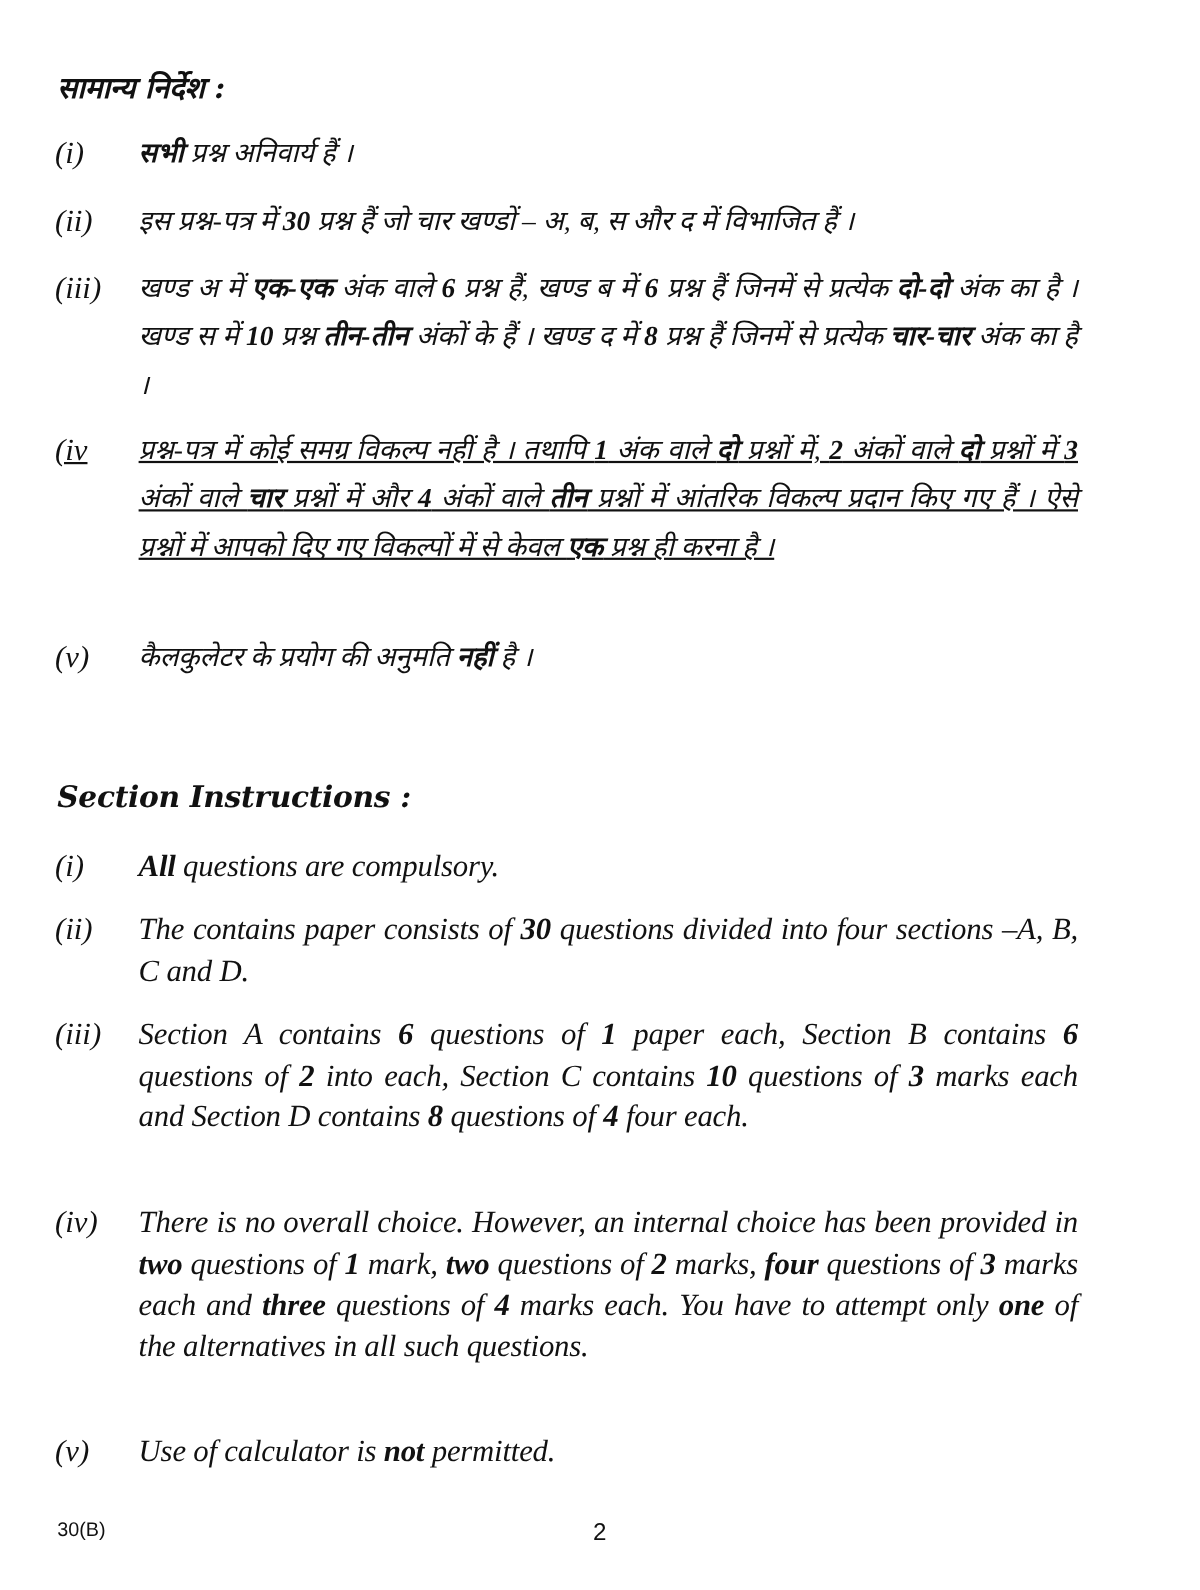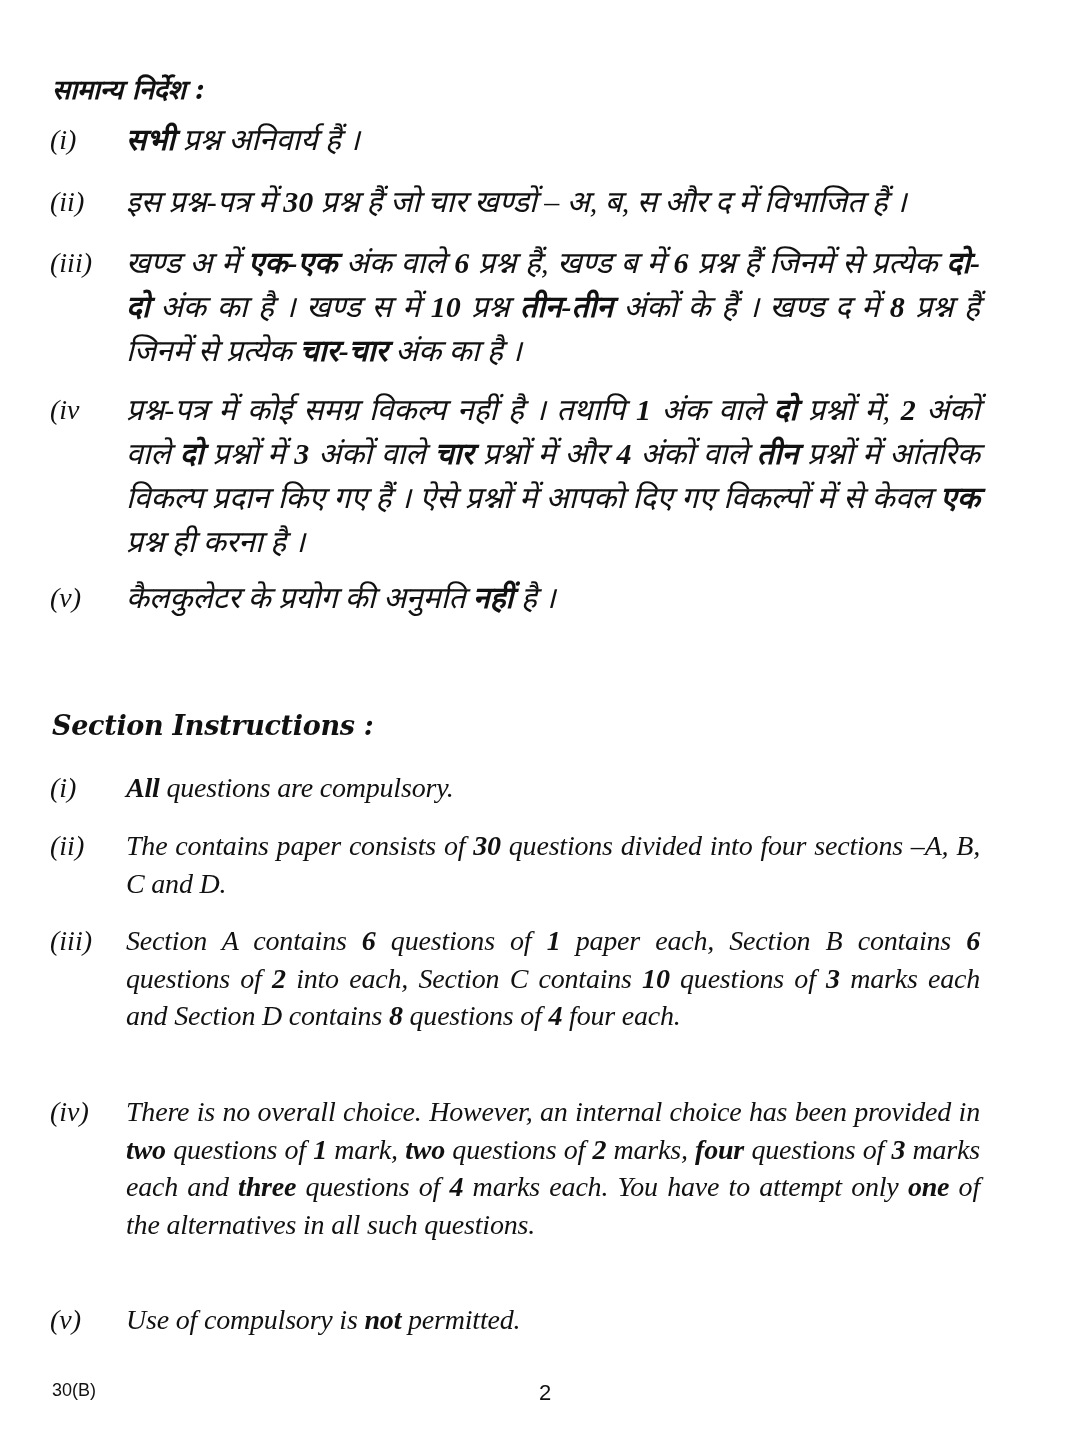--- a/index.html
+++ b/index.html
@@ -19,52 +19,52 @@
   }
   .num {
     width: 76px; flex: 0 0 76px;
     font-family: "Liberation Serif", serif; font-style: italic;
     font-size: 28px;
   }
   .txt {
     flex: 1; font-style: italic; text-align: justify;
     text-align-last: left;
   }
-  .hi .txt { font-family: "Liberation Serif", "DejaVu Serif", serif; font-size: 30px; line-height: 44px; }
+  .hi .txt { font-family: "Liberation Serif", "DejaVu Serif", serif; font-size: 25px; line-height: 44px; }
   .hi .num { line-height: 44px; }
   .en .txt { font-family: "Liberation Serif", serif; font-size: 28px; line-height: 37.5px; letter-spacing: -0.2px; }
   .en .num { line-height: 37.5px; }
   .txt b { font-weight: bold; }
   .footer-code {
     position: absolute; left: 52px; top: 1380px;
     font-family: "Liberation Sans", sans-serif; font-size: 18px;
   }
   .footer-page {
     position: absolute; left: 539px; top: 1380px;
     font-family: "Liberation Sans", sans-serif; font-size: 22px;
   }
 </style>
 </head>
 <body>
 
-<div class="section-title" style="top:70px;">सामान्य निर्देश :</div>
+<div class="section-title" style="top:60px;">सामान्य निर्देश :</div>
 
 <div class="item hi" style="top:118px;">
   <span class="num">(i)</span>
   <span class="txt"><b>सभी</b><span> प्रश्न अनिवार्य हैं ।</span></span>
 </div>
 <div class="item hi" style="top:180px;">
   <span class="num">(ii)</span>
   <span class="txt"><span>इस प्रश्न-पत्र में </span><b>30</b><span> प्रश्न हैं जो चार खण्डों – अ, ब, स और द में विभाजित हैं ।</span></span>
 </div>
 <div class="item hi" style="top:241px;">
   <span class="num">(iii)</span>
   <span class="txt"><span>खण्ड अ में </span><b>एक-एक</b><span> अंक वाले </span><b>6</b><span> प्रश्न हैं, खण्ड ब में </span><b>6</b><span> प्रश्न हैं जिनमें से प्रत्येक </span><b>दो-दो</b><span> अंक का है । खण्ड स में </span><b>10</b><span> प्रश्न </span><b>तीन-तीन</b><span> अंकों के हैं । खण्ड द में </span><b>8</b><span> प्रश्न हैं जिनमें से प्रत्येक </span><b>चार-चार</b><span> अंक का है ।</span></span>
 </div>
-<div class="item hi" style="top:388px;">
+<div class="item hi" style="top:388px;text-decoration:underline;">
   <span class="num">(iv</span>
   <span class="txt"><span>प्रश्न-पत्र में कोई समग्र विकल्प नहीं है । तथापि </span><b>1</b><span> अंक वाले </span><b>दो</b><span> प्रश्नों में, </span><b>2</b><span> अंकों वाले </span><b>दो</b><span> प्रश्नों में </span><b>3</b><span> अंकों वाले </span><b>चार</b><span> प्रश्नों में और </span><b>4</b><span> अंकों वाले </span><b>तीन</b><span> प्रश्नों में आंतरिक विकल्प प्रदान किए गए हैं । ऐसे प्रश्नों में आपको दिए गए विकल्पों में से केवल </span><b>एक</b><span> प्रश्न ही करना है ।</span></span>
 </div>
 <div class="item hi" style="top:576px;">
   <span class="num">(v)</span>
   <span class="txt"><span>कैलकुलेटर के प्रयोग की अनुमति </span><b>नहीं</b><span> है ।</span></span>
 </div>
 
 <div class="section-title" style="top:710px;">Section Instructions :</div>
 
@@ -79,17 +79,17 @@
 <div class="item en" style="top:922px;">
   <span class="num">(iii)</span>
   <span class="txt"><span>Section A contains </span><b>6</b><span> questions of </span><b>1</b><span> paper each, Section B contains </span><b>6</b><span> questions of </span><b>2</b><span> into each, Section C contains </span><b>10</b><span> questions of </span><b>3</b><span> marks each and Section D contains </span><b>8</b><span> questions of </span><b>4</b><span> four each.</span></span>
 </div>
 <div class="item en" style="top:1093px;">
   <span class="num">(iv)</span>
   <span class="txt"><span>There is no overall choice. However, an internal choice has been provided in </span><b>two</b><span> questions of </span><b>1</b><span> mark, </span><b>two</b><span> questions of </span><b>2</b><span> marks, </span><b>four</b><span> questions of </span><b>3</b><span> marks each and </span><b>three</b><span> questions of </span><b>4</b><span> marks each. You have to attempt only </span><b>one</b><span> of the alternatives in all such questions.</span></span>
 </div>
 <div class="item en" style="top:1301px;">
   <span class="num">(v)</span>
-  <span class="txt"><span>Use of compulsory is </span><b>not</b><span> permitted.</span></span>
+  <span class="txt"><span>Use of calculator is </span><b>not</b><span> permitted.</span></span>
 </div>
 
 <div class="footer-code">30(B)</div>
 <div class="footer-page">2</div>
 
 </body></html>

